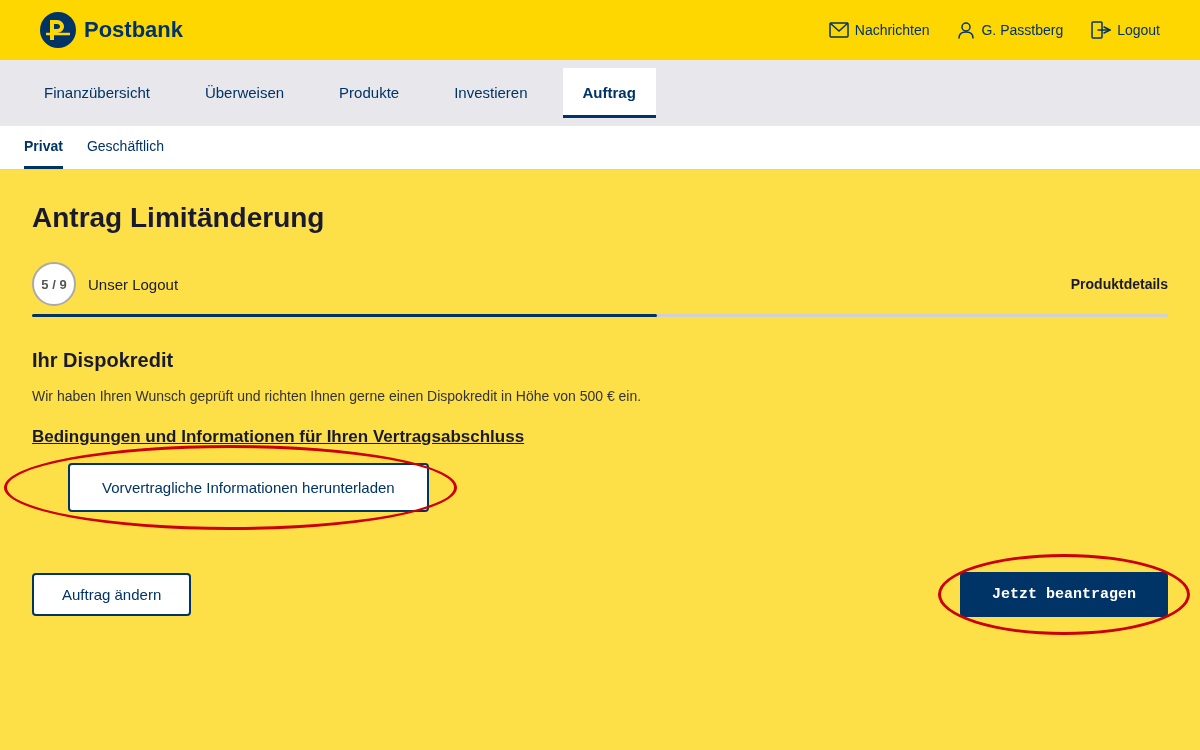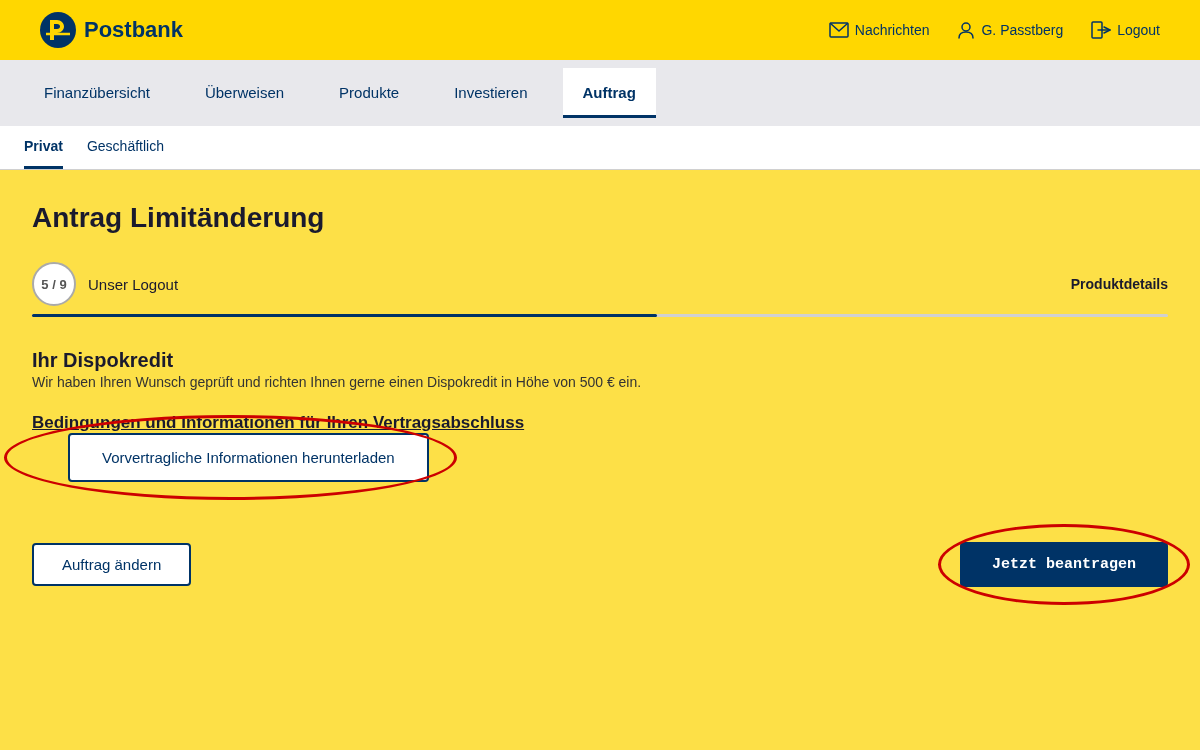--- a/index.html
+++ b/index.html
@@ -151,32 +151,33 @@
       background: #003366;
       border-radius: 2px;
       width: 55%;
     }
 
     
     .section-title {
       font-size: 20px;
       font-weight: bold;
       color: #1a1a2e;
-      margin-bottom: 0;
+      margin-bottom: 14px;
     }
     .section-text {
       font-size: 14px;
       color: #333;
       margin-bottom: 20px;
       line-height: 1.5;
     }
     .section-subtitle {
       font-size: 17px;
       font-weight: bold;
       color: #1a1a2e;
+      margin-bottom: 16px;
       text-decoration: underline;
     }
 
     
     .download-btn-wrapper {
       position: relative;
       display: inline-block;
       margin-bottom: 40px;
       padding-left: 36px;
     }

